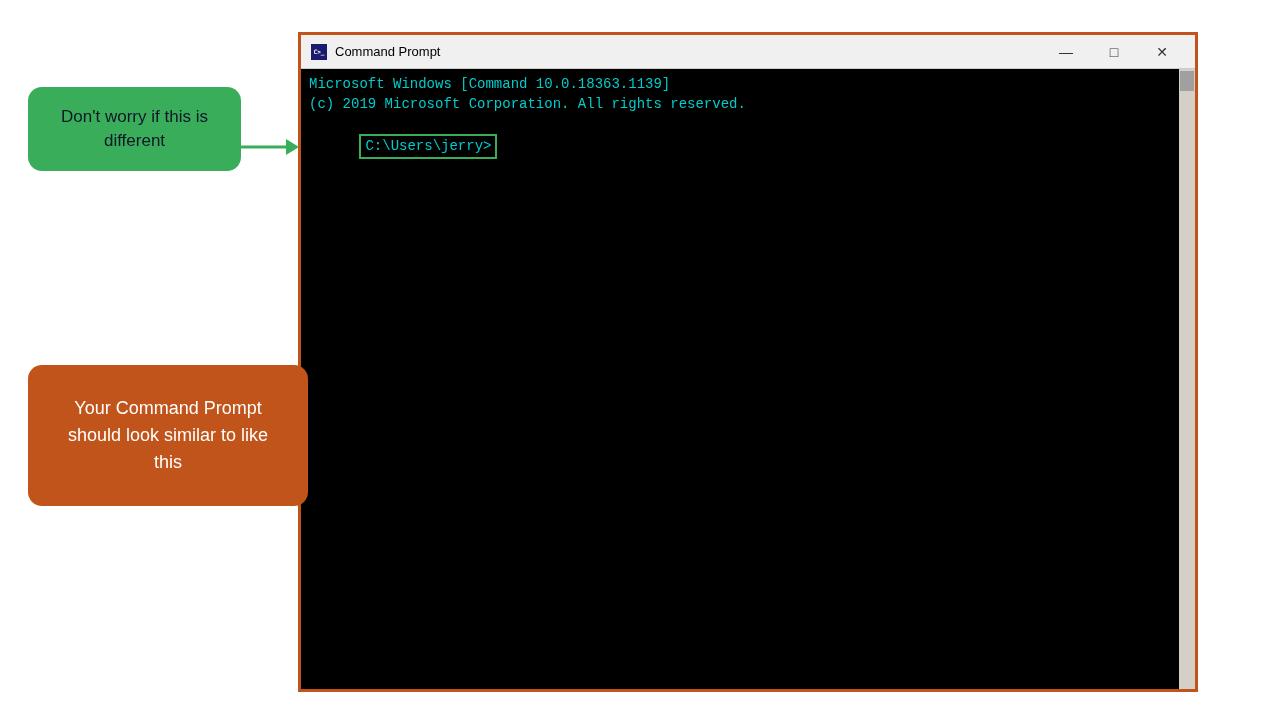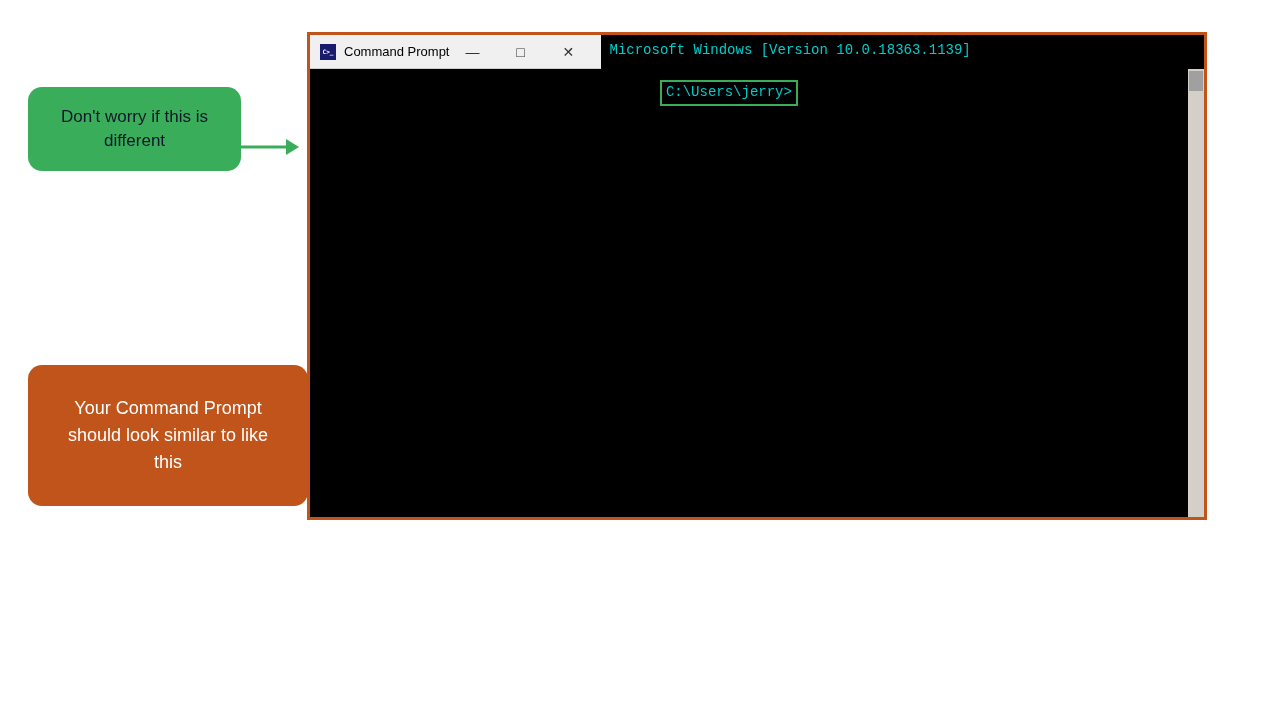--- a/index.html
+++ b/index.html
@@ -72,28 +72,28 @@
       font-size: 18px;
       font-weight: 500;
       text-align: center;
       line-height: 1.5;
       z-index: 10;
     }
 
     
     .cmd-window {
       position: absolute;
-      left: 307px;
+      left: 298px;
       top: 32px;
       width: 900px;
-      height: 488px;
+      height: 660px;
       border: 3px solid #c0541a;
       background: #000000;
       display: flex;
-      flex-direction: row;
+      flex-direction: column;
     }
 
     
     .cmd-titlebar {
       background: #f0f0f0;
       height: 34px;
       display: flex;
       align-items: center;
       padding: 0 10px;
       flex-shrink: 0;
@@ -217,21 +217,22 @@
     <div class="cmd-icon"></div>
     <span class="cmd-title">Command Prompt</span>
     <div class="cmd-controls">
       <button class="cmd-btn">—</button>
       <button class="cmd-btn">□</button>
       <button class="cmd-btn close">✕</button>
     </div>
   </div>
 
   <div class="cmd-content">
-    <div class="cmd-line cyan">Microsoft Windows [Version 10.0.18363.1139]</div>
+    <div class="cmd-line cyan">Microsoft Windows [Command 10.0.18363.1139]</div>
+    <div class="cmd-line cyan">(c) 2019 Microsoft Corporation. All rights reserved.</div>
     <div class="cmd-line">
       <span class="prompt-highlight">C:\Users\jerry&gt;</span>
     </div>
   </div>
 
   <div class="cmd-scrollbar">
     <div class="scrollbar-thumb"></div>
   </div>
 </div>
 

